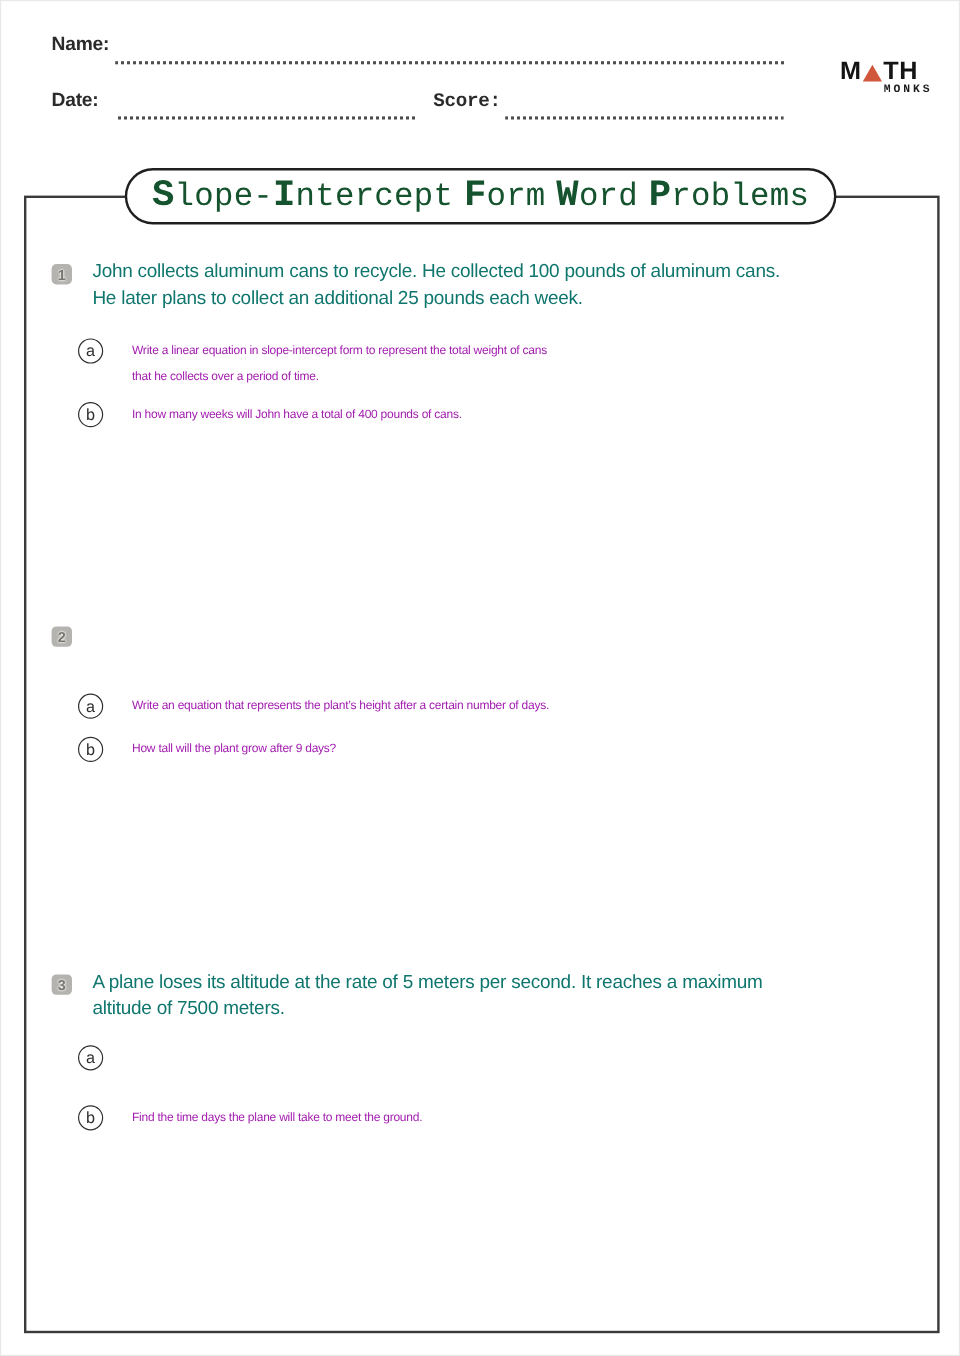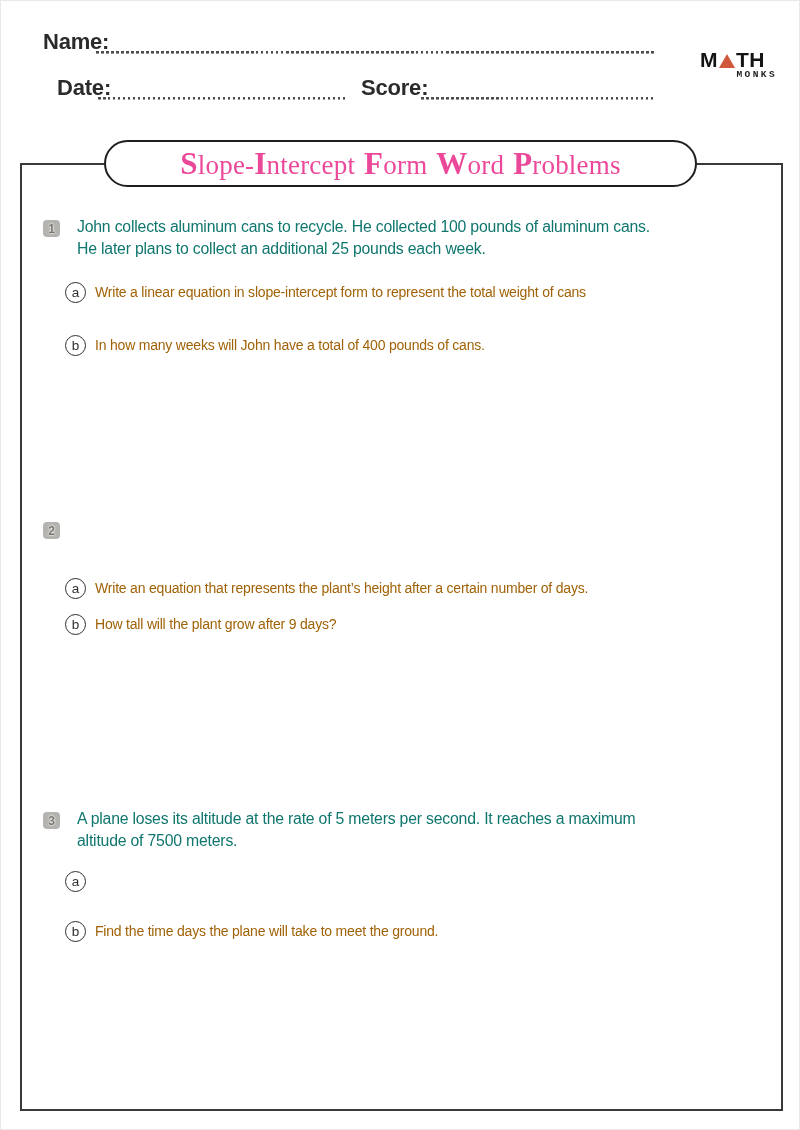--- a/index.html
+++ b/index.html
@@ -10,35 +10,35 @@
     background:#ffffff;
     border:1px solid #e9e9e9;
     font-family:"Liberation Sans", sans-serif;
     color:#3a3a3a;
     overflow:hidden;
   }
 
   
   .field-label {
     position:absolute;
-    font-size:22px; font-weight:600; color:#2b2b2b;
+    font-size:16px; font-weight:600; color:#2b2b2b;
     letter-spacing:-0.2px;
   }
   .dotted-line {
     position:absolute; height:3px;
     background-image:repeating-linear-gradient(90deg,#4d4d4d 0 2.5px,transparent 2.5px 5px);
     background-size:100% 2.6px;
     background-repeat:no-repeat;
     background-position:bottom;
   }
   #name-label  { left:42px; top:28px; }
   #name-line   { left:95px;  top:50px; width:558px; }
-  #date-label  { left:42px; top:74px;margin-left:14px; }
+  #date-label  { left:42px; top:74px; }
   #date-line   { left:97px;  top:96px; width:248px; }
-  #score-label { left:360px; top:74px; }
+  #score-label { left:360px; top:74px;font-family:Liberation Mono, monospace; }
   #score-line  { left:420px; top:96px; width:232px; }
 
   
   .logo { position:absolute; left:699px; top:48px; width:78px; }
   .logo-top { display:flex; align-items:flex-end; justify-content:flex-start; }
   .logo-word {
     font-size:21px; font-weight:800; color:#141414; letter-spacing:0.5px;
     line-height:22px;
   }
   .logo-triangle {
@@ -65,22 +65,22 @@
   .title-banner {
     position:absolute; left:103px; top:139px;
     width:593px; height:47px;
     background:#ffffff;
     border:2px solid #1f1f1f;
     border-radius:24px;
     display:flex; align-items:center; justify-content:center;
     z-index:2;
   }
   .title-text {
-    font-family:Liberation Serif, serif;
-    font-size:27px; color:#ec4899; letter-spacing:0.2px;
+    font-family:Liberation Mono, monospace;
+    font-size:27px; color:#14532d; letter-spacing:0.2px;
     white-space:nowrap;
   }
   .title-text b { font-size:31px; font-weight:700; }
   .tw.gap { margin-left:9px; }
 
   
   .num-badge {
     position:absolute; left:42px;
     width:17px; height:17px; border-radius:4px;
     background:#b5b3b0;
@@ -100,23 +100,23 @@
   }
   .subq-circle {
     flex:0 0 auto;
     width:21px; height:21px;
     border:1.6px solid #2f2f2f; border-radius:50%;
     display:flex; align-items:center; justify-content:center;
     font-size:13.5px; color:#2f2f2f;
     margin-top:0px;
   }
   .subq-lines {
-    margin-left:9px;
-    font-size:14px; line-height:21.5px; letter-spacing:-0.2px;
-    color:#a16207; white-space:nowrap;
+    margin-left:24px;
+    font-size:10px; line-height:21.5px; letter-spacing:-0.2px;
+    color:#a21caf; white-space:nowrap;
   }
 
   
   #p1-badge { top:219px; } #p1-stmt { top:215px; }
   #p1-a { top:281px; }     #p1-b { top:334px; }
   #p2-badge { top:521px; } #p2-stmt { top:517px; }
   #p2-a { top:577px; }     #p2-b { top:613px; }
   #p3-badge { top:811px; } #p3-stmt { top:807px; }
   #p3-a { top:870px; }     #p3-b { top:920px; }
 </style>
@@ -153,20 +153,21 @@
 
   <div class="num-badge" id="p1-badge">1</div>
   <div class="statement" id="p1-stmt">
     <div>John collects aluminum cans to recycle. He collected 100 pounds of aluminum cans.</div>
     <div>He later plans to collect an additional 25 pounds each week.</div>
   </div>
   <div class="subq" id="p1-a">
     <div class="subq-circle">a</div>
     <div class="subq-lines">
       <div>Write a linear equation in slope-intercept form to represent the total weight of cans</div>
+      <div>that he collects over a period of time.</div>
     </div>
   </div>
   <div class="subq" id="p1-b">
     <div class="subq-circle">b</div>
     <div class="subq-lines">
       <div>In how many weeks will John have a total of 400 pounds of cans.</div>
     </div>
   </div>
 
   <div class="num-badge" id="p2-badge">2</div>

